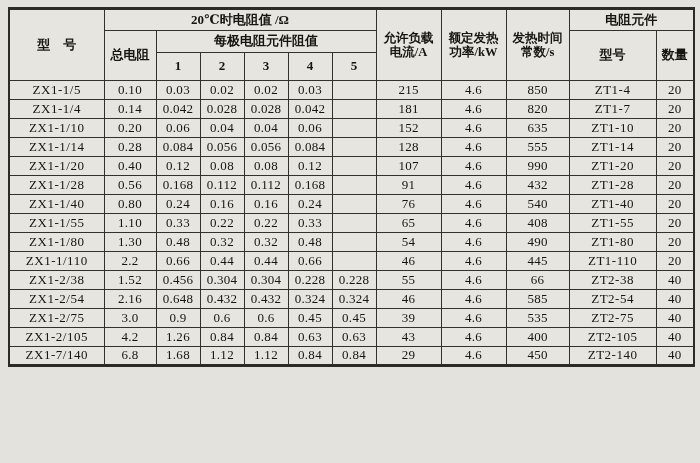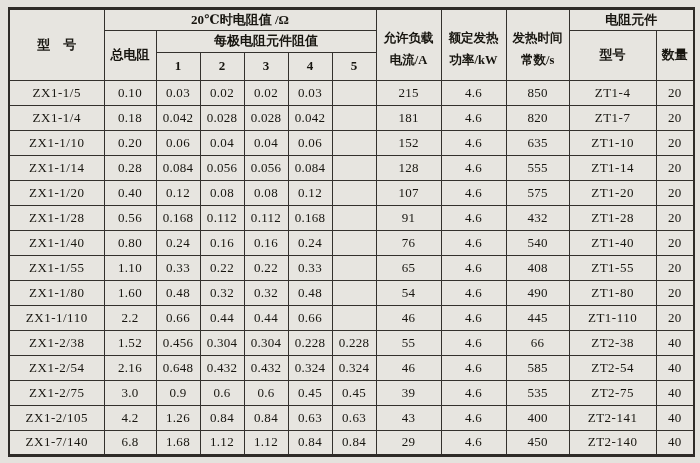--- a/index.html
+++ b/index.html
@@ -31,23 +31,23 @@
     padding:0 1px;
     font-size:13px;
     line-height:1.15;
     overflow:hidden;
     white-space:nowrap;
   }
   thead th{font-weight:bold;}
   thead tr.hrow-a{height:22px;}
   thead tr.hrow-b{height:22px;}
   thead tr.hrow-c{height:28px;}
-  tbody tr{height:25px;}
+  tbody tr{height:19px;}
   td{font-weight:normal;letter-spacing:0.3px;}
-  .two-line span{display:block;font-size:12.5px;margin-top:8px;}
+  .two-line span{display:block;font-size:12.5px;}
   .model-col{letter-spacing:0.5px;}
 </style>
 </head>
 <body>
 
 <div class="page">
   <table>
     <colgroup>
       <col style="width:95px">
         <col style="width:52px">
@@ -104,21 +104,21 @@
           <td>0.03</td>
           <td></td>
           <td>215</td>
           <td>4.6</td>
           <td>850</td>
           <td class="model-col">ZT1-4</td>
           <td>20</td>
         </tr>
         <tr>
           <td class="model-col">ZX1-1/4</td>
-          <td>0.18</td>
+          <td>0.14</td>
           <td>0.042</td>
           <td>0.028</td>
           <td>0.028</td>
           <td>0.042</td>
           <td></td>
           <td>181</td>
           <td>4.6</td>
           <td>820</td>
           <td class="model-col">ZT1-7</td>
           <td>20</td>
@@ -154,21 +154,21 @@
         <tr>
           <td class="model-col">ZX1-1/20</td>
           <td>0.40</td>
           <td>0.12</td>
           <td>0.08</td>
           <td>0.08</td>
           <td>0.12</td>
           <td></td>
           <td>107</td>
           <td>4.6</td>
-          <td>575</td>
+          <td>990</td>
           <td class="model-col">ZT1-20</td>
           <td>20</td>
         </tr>
         <tr>
           <td class="model-col">ZX1-1/28</td>
           <td>0.56</td>
           <td>0.168</td>
           <td>0.112</td>
           <td>0.112</td>
           <td>0.168</td>
@@ -202,21 +202,21 @@
           <td>0.33</td>
           <td></td>
           <td>65</td>
           <td>4.6</td>
           <td>408</td>
           <td class="model-col">ZT1-55</td>
           <td>20</td>
         </tr>
         <tr>
           <td class="model-col">ZX1-1/80</td>
-          <td>1.60</td>
+          <td>1.30</td>
           <td>0.48</td>
           <td>0.32</td>
           <td>0.32</td>
           <td>0.48</td>
           <td></td>
           <td>54</td>
           <td>4.6</td>
           <td>490</td>
           <td class="model-col">ZT1-80</td>
           <td>20</td>
@@ -281,21 +281,21 @@
           <td class="model-col">ZX1-2/105</td>
           <td>4.2</td>
           <td>1.26</td>
           <td>0.84</td>
           <td>0.84</td>
           <td>0.63</td>
           <td>0.63</td>
           <td>43</td>
           <td>4.6</td>
           <td>400</td>
-          <td class="model-col">ZT2-141</td>
+          <td class="model-col">ZT2-105</td>
           <td>40</td>
         </tr>
         <tr>
           <td class="model-col">ZX1-7/140</td>
           <td>6.8</td>
           <td>1.68</td>
           <td>1.12</td>
           <td>1.12</td>
           <td>0.84</td>
           <td>0.84</td>

